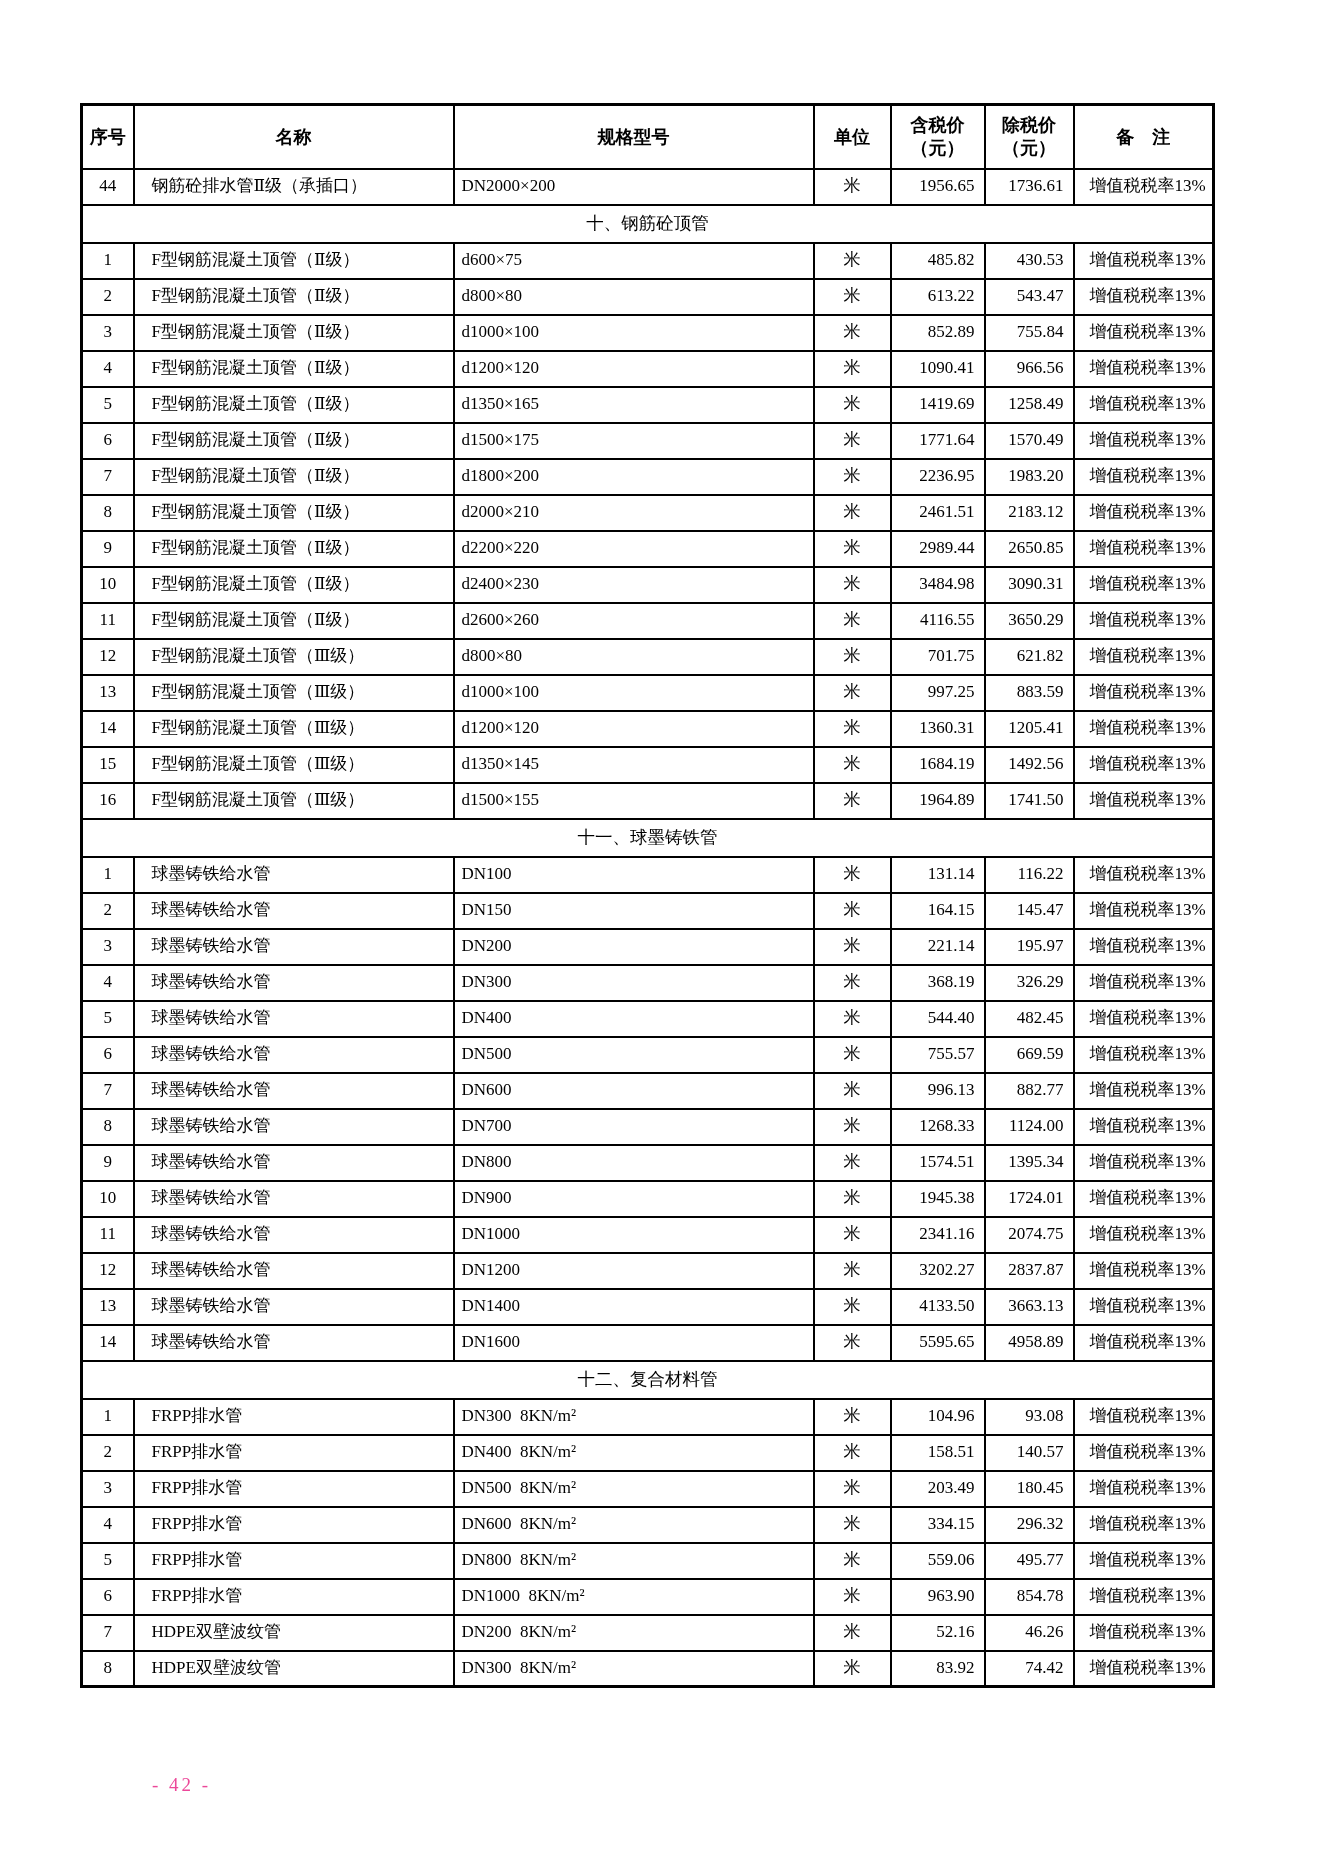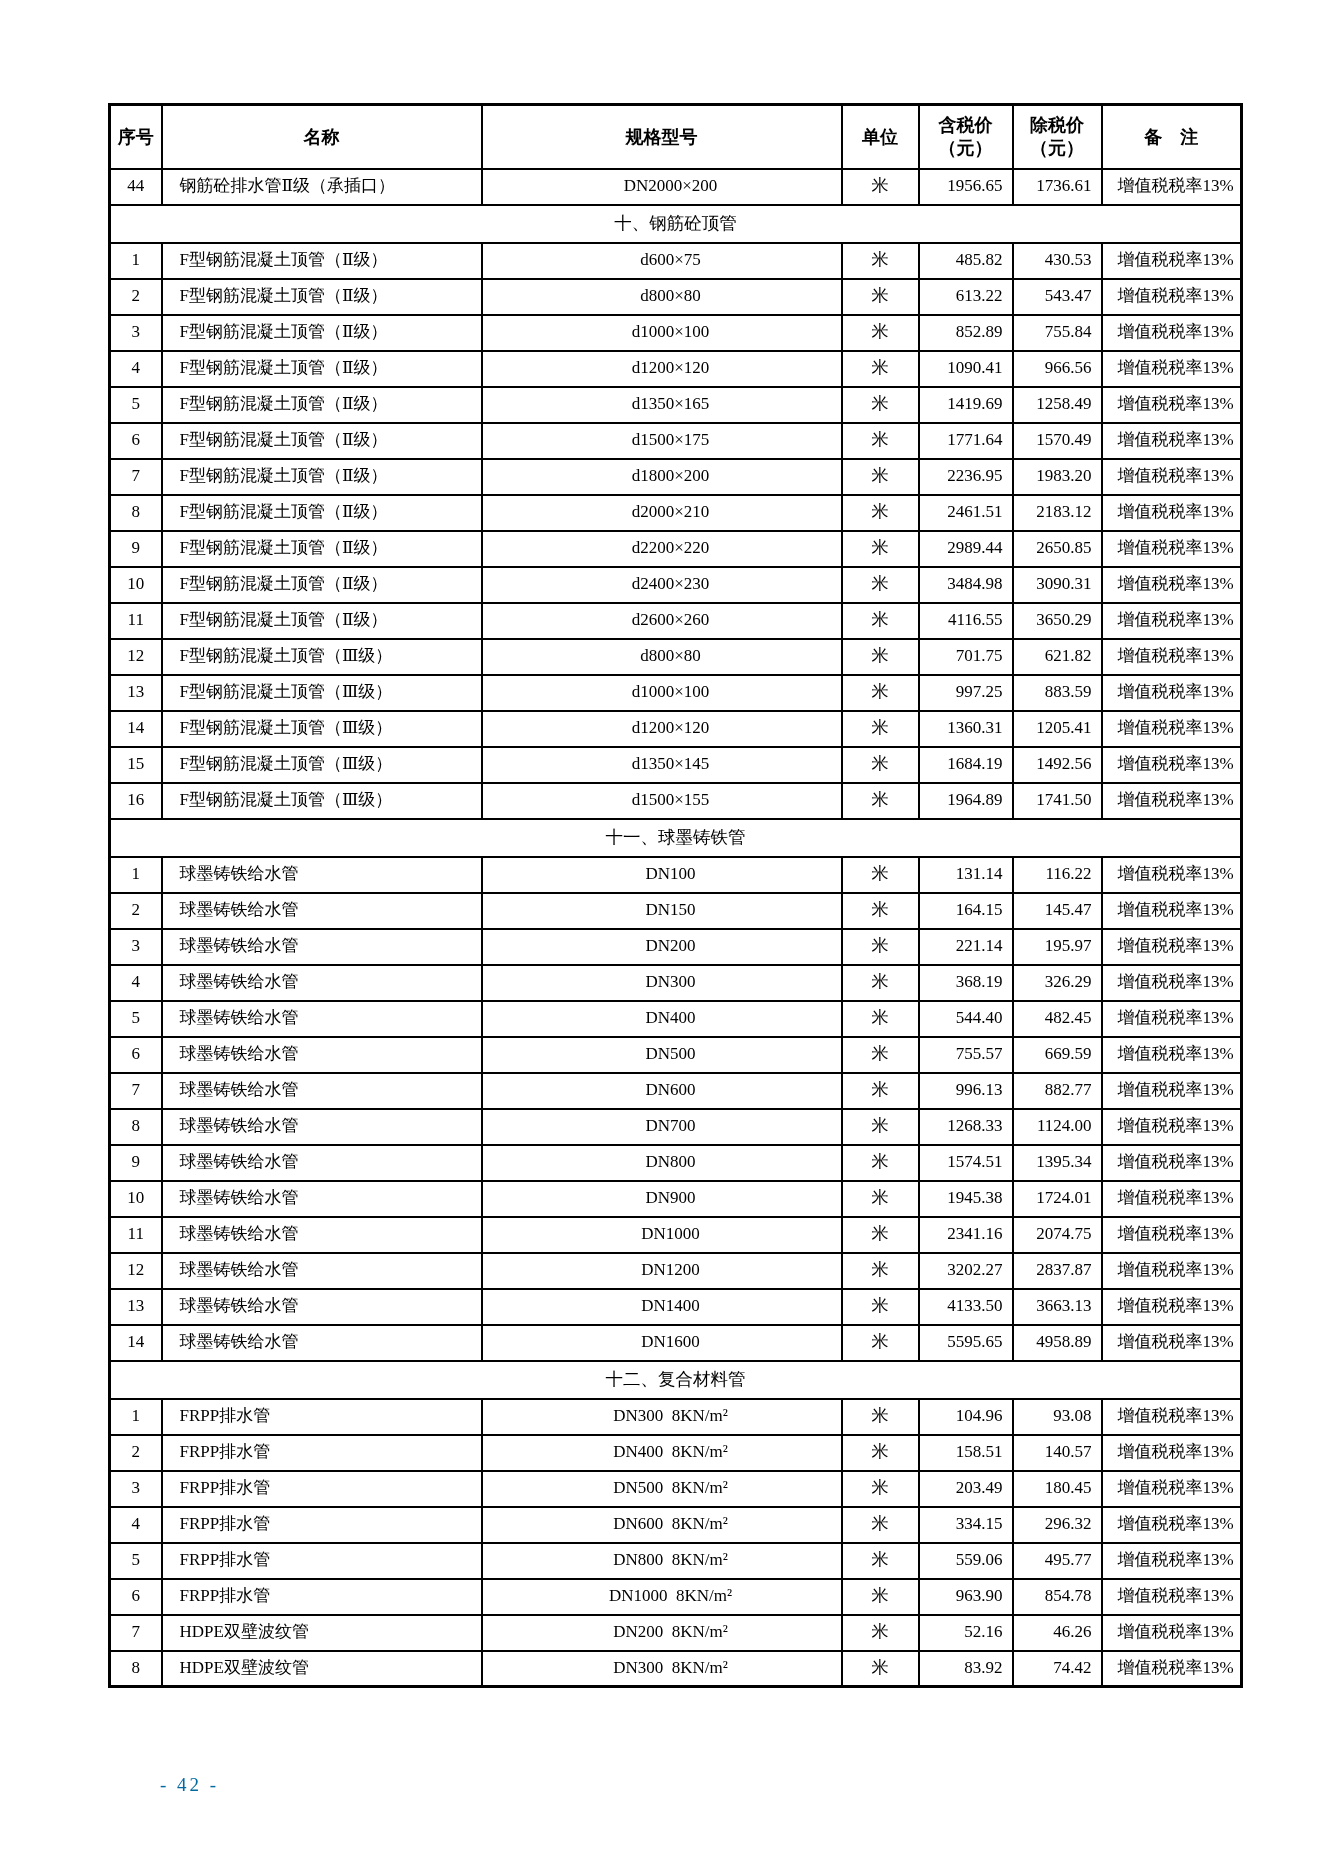--- a/index.html
+++ b/index.html
@@ -7,21 +7,21 @@
   body {
     width: 1323px;
     height: 1871px;
     position: relative;
     font-family: "Liberation Serif", "DejaVu Serif", serif;
     color: #000;
     overflow: hidden;
   }
   .price-table {
     position: absolute;
-    left: 108px;
+    left: 80px;
     top: 103px;
     width: 1132px;
     border-collapse: collapse;
     table-layout: fixed;
     border: 3px solid #000;
   }
   .price-table th,
   .price-table td {
     border: 2px solid #000;
     vertical-align: middle;
@@ -36,37 +36,37 @@
     line-height: 1.25;
   }
   .price-table tbody td {
     height: 36px;
     font-size: 17px;
     white-space: pre-wrap;
     line-height: 1.1;
   }
   .cell-no     { text-align: center; }
   .cell-name   { text-align: left; padding-left: 17px; }
-  .cell-spec   { text-align: center; padding-left: 18px; }
+  .cell-spec   { text-align: left; padding-left: 7px; }
   .cell-unit   { text-align: center; }
   .cell-price  { text-align: right; padding-right: 9px; }
   .cell-remark { text-align: left; padding-left: 15px; font-size: 14.5px; }
   tr.section-row td {
     height: 38px;
     text-align: center;
     font-size: 17.5px;
     padding: 0;
   }
   .page-footer {
     position: absolute;
-    left: 160px;
+    left: 152px;
     top: 1774px;
     font-size: 19px;
     letter-spacing: 3px;
-    color: #0369a1;
+    color: #ec4899;
   }
 </style>
 </head>
 <body>
 
 <table class="price-table">
   <colgroup>
     <col style="width:52px">
     <col style="width:320px">
     <col style="width:360px">

